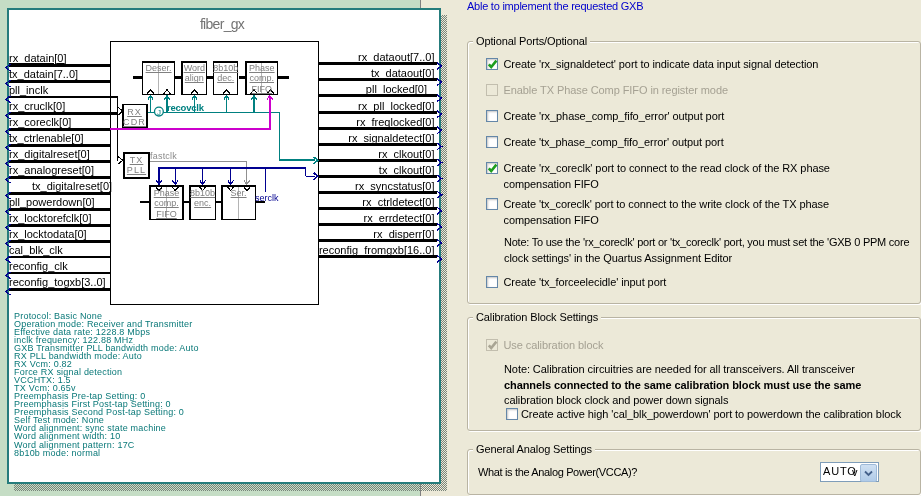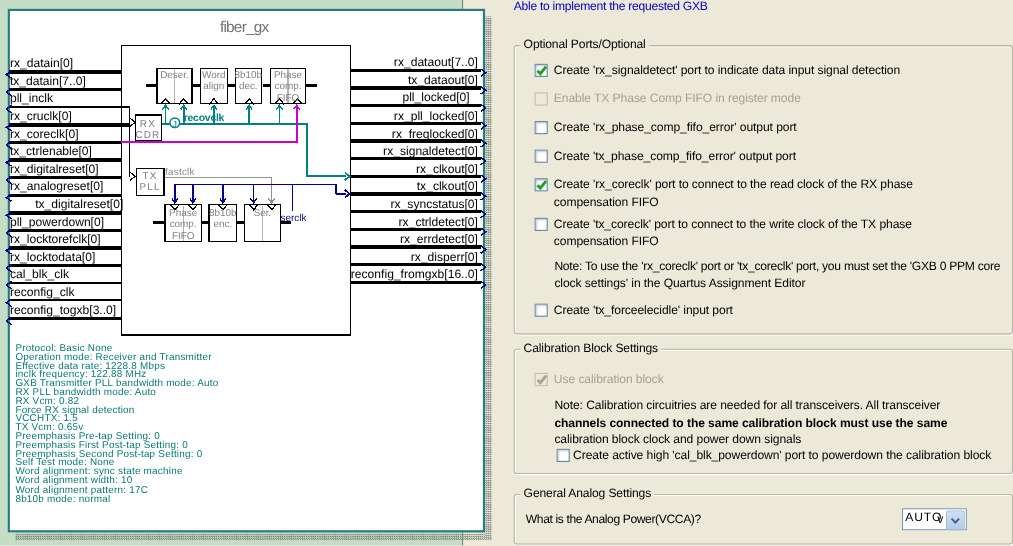--- a/index.html
+++ b/index.html
@@ -1,20 +1,20 @@
 <!DOCTYPE html>
 <html><head><meta charset="utf-8"><style>
 html,body{margin:0;padding:0;}
 body{width:921px;height:496px;overflow:hidden;position:relative;
  background:#ece9d8;font-family:"Liberation Sans",sans-serif;}
 .abs{position:absolute;}
 .plbl{position:absolute;font-size:11px;letter-spacing:0px;color:#000;
  white-space:nowrap;line-height:12px;}
 .blbl{position:absolute;font-size:9px;letter-spacing:0px;color:#808080;
- line-height:10.4px;text-align:center;white-space:nowrap;}
+ line-height:10.4px;text-align:center;white-space:nowrap;text-decoration:underline;}
 .cbtext{position:absolute;font-size:11px;letter-spacing:-0.08px;color:#000;
  white-space:nowrap;line-height:15px;}
 .grp{position:absolute;border:1px solid #b9b4a3;border-radius:3px;
  box-shadow:1px 1px 0 #ffffff, inset 1px 1px 0 #ffffff;}
 .grplbl{position:absolute;font-size:11px;letter-spacing:-0.12px;color:#000;
  background:#ece9d8;line-height:13px;padding:0 3px;white-space:nowrap;}
 .cb{position:absolute;width:10px;height:10px;border:1px solid #6487a8;
  background:#fff;box-shadow:inset 1px 1px 2px rgba(150,150,150,0.55);}
 .cbd{border-color:#c2beae;background:#ece9d8;box-shadow:none;}
 </style></head><body>
@@ -147,21 +147,21 @@
     <polyline points="154.7,185.6 159,190.6 163.3,185.6" fill="none" stroke="#000" stroke-width="1.2"></polyline>
     <polyline points="171.0,185.6 175.3,190.6 179.60000000000002,185.6" fill="none" stroke="#000" stroke-width="1.2"></polyline>
     <polyline points="198.29999999999998,185.6 202.6,190.6 206.9,185.6" fill="none" stroke="#000" stroke-width="1.2"></polyline>
     <polyline points="226.29999999999998,185.6 230.6,190.6 234.9,185.6" fill="none" stroke="#000" stroke-width="1.2"></polyline>
     <polyline points="242.7,185.6 247,190.6 251.3,185.6" fill="none" stroke="#000" stroke-width="1.2"></polyline>
     <polyline points="118.2,107.4 122.7,111.2 118.2,115.0" fill="none" stroke="#000" stroke-width="1.2"></polyline>
     <polyline points="118.2,156.5 122.7,160.3 118.2,164.1" fill="none" stroke="#000" stroke-width="1.2"></polyline>
     <circle cx="158.9" cy="111.6" r="4.4" fill="#fff" stroke="#008080" stroke-width="1.3" shape-rendering="auto"></circle>
     <text x="158.9" y="115" font-size="8" fill="#008080" text-anchor="middle" font-family="Liberation Sans">J</text>
   </svg>
-<div class="plbl" style="left:9px;top:51.5px;">rx_datain[0]</div>
+<div class="plbl" style="left:9px;top:51.5px;text-decoration:underline;">rx_datain[0]</div>
 <div class="plbl" style="left:9px;top:67.5px;">tx_datain[7..0]</div>
 <div class="plbl" style="left:9px;top:83.5px;">pll_inclk</div>
 <div class="plbl" style="left:9px;top:99.5px;">rx_cruclk[0]</div>
 <div class="plbl" style="left:9px;top:115.5px;">rx_coreclk[0]</div>
 <div class="plbl" style="left:9px;top:131.5px;">tx_ctrlenable[0]</div>
 <div class="plbl" style="left:9px;top:147.5px;">rx_digitalreset[0]</div>
 <div class="plbl" style="left:9px;top:163.5px;">rx_analogreset[0]</div>
 <div class="plbl" style="left:9px;top:179.5px;margin-left:23px;">tx_digitalreset[0]</div>
 <div class="plbl" style="left:9px;top:195.5px;">pll_powerdown[0]</div>
 <div class="plbl" style="left:9px;top:211.5px;">rx_locktorefclk[0]</div>

